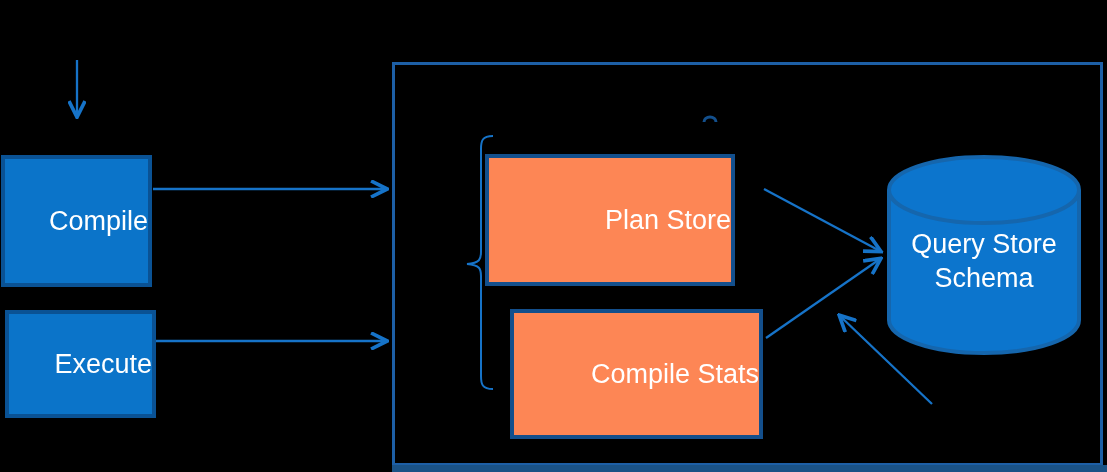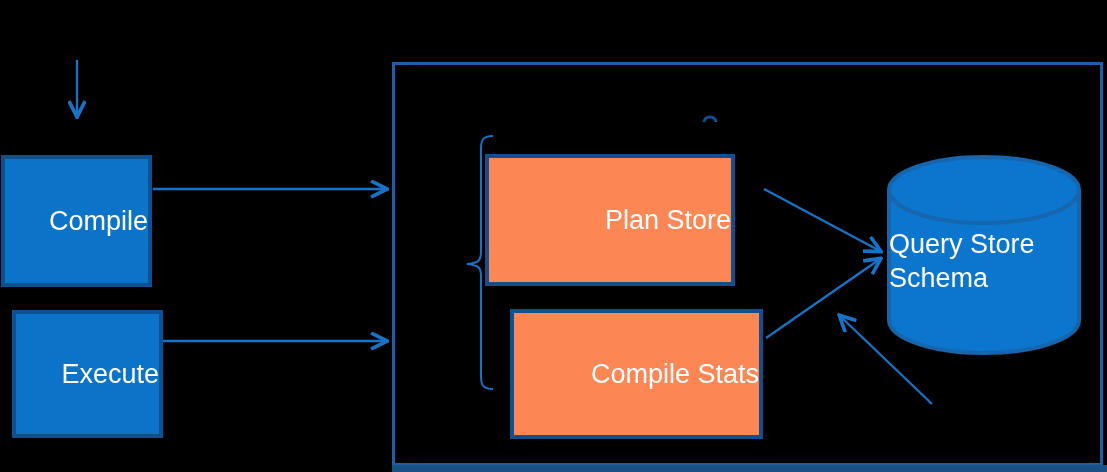--- a/index.html
+++ b/index.html
@@ -21,36 +21,37 @@
   }
   .blue-node {
     background: #0b74c9;
     border: 4px solid #0a5294;
   }
   .orange-node {
     background: #fd8655;
     border: 4px solid #134f8c;
   }
   #compile { left: 1px; top: 123px; width: 151px; height: 132px; }
-  #execute { left: 12px; top: 278px; width: 151px; height: 128px; padding-left: 32px; }
+  #execute { left: 5px; top: 278px; width: 151px; height: 108px; padding-left: 32px; }
   #container-box {
     left: 392px; top: 62px; width: 711px; height: 404px;
     border: 3px solid #1d5fa6;
     box-sizing: border-box;
     background: transparent;
   }
   #bottom-bar {
     left: 392px; top: 465px; width: 715px; height: 7px;
     background: #1a5286;
   }
   #plan-store { left: 485px; top: 122px; width: 250px; height: 132px; }
   #runtime-stats { left: 510px; top: 277px; width: 253px; height: 130px; }
   #cylinder-label {
     left: 889px; top: 228px; width: 190px;
     color: #ffffff; font-size: 27px; line-height: 1.25;
+    text-align: center;
   }
   #diagram-svg { left: 0; top: 0; pointer-events: none; }
 </style>
 </head>
 <body>
 
 <svg id="diagram-svg" class="abs" width="1107" height="472" viewBox="0 0 1107 472">
   <defs>
     <marker id="arrowhead" markerWidth="9" markerHeight="8" refX="7.5" refY="4" orient="auto" markerUnits="strokeWidth">
       <path d="M1,0.5 L8,4 L1,7.5" fill="none" stroke-width="1.6" stroke="#1673c8"></path>

